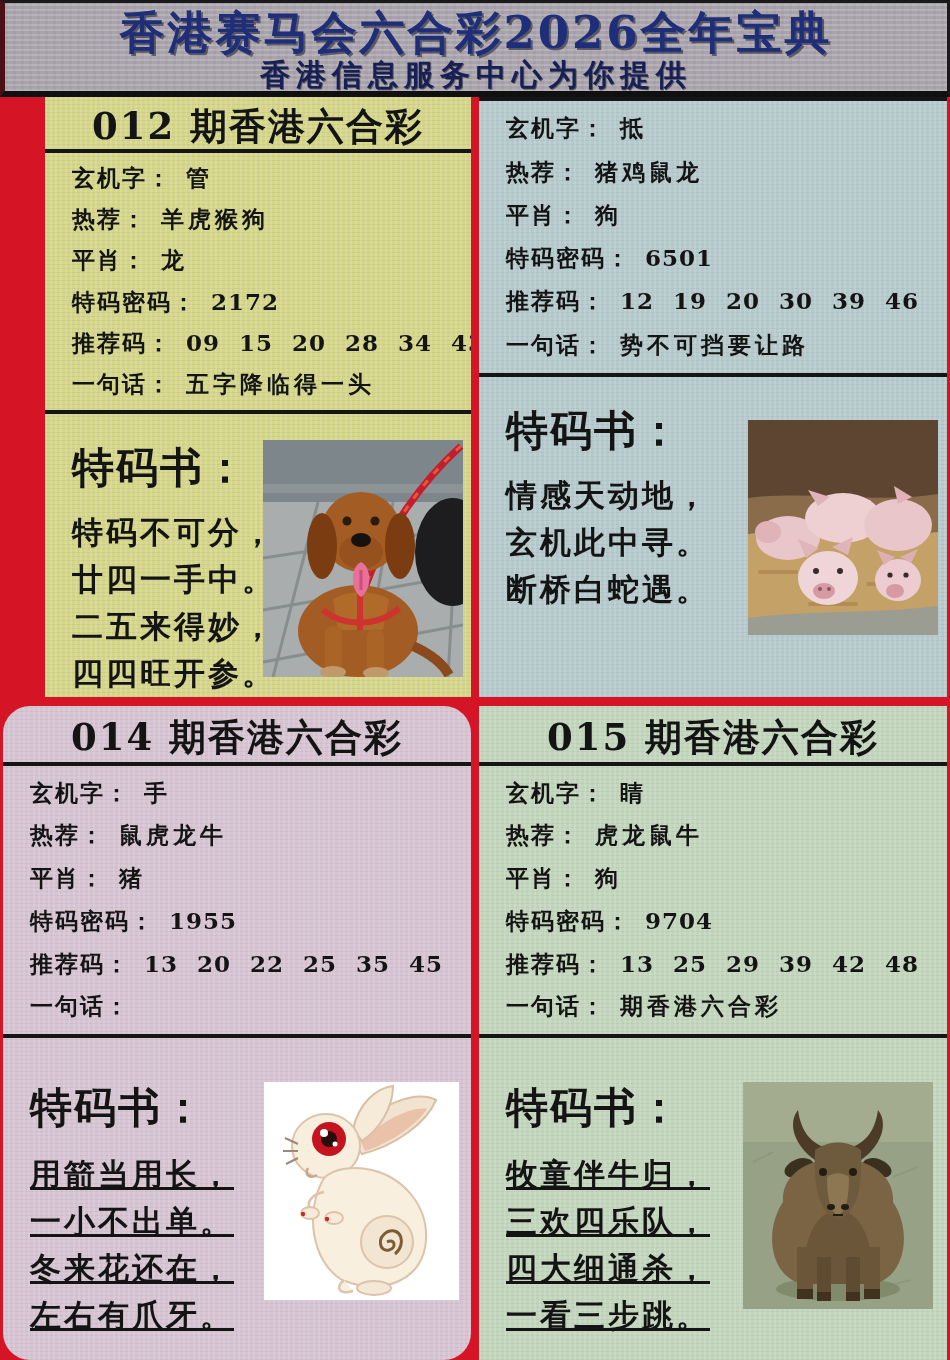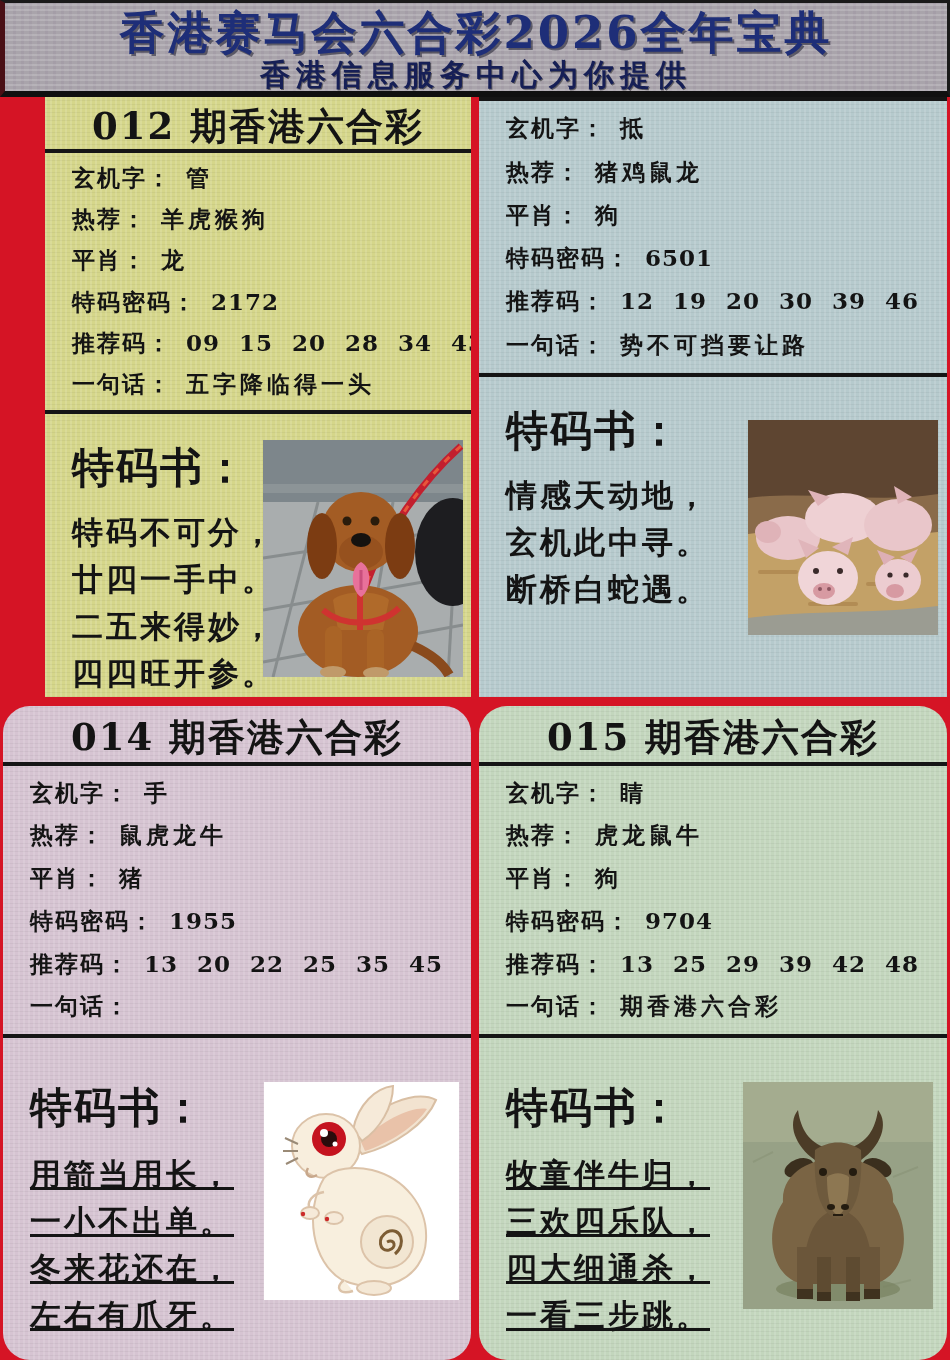--- a/index.html
+++ b/index.html
@@ -42,21 +42,21 @@
     grid-template-columns:1fr 1fr;
     grid-template-rows:600px 654px;
     column-gap:8px; row-gap:9px;
     background:#d51425;
     padding-left:3px; padding-right:3px;
   }
   .panel { position:relative; display:flex; flex-direction:column; overflow:hidden; color:#141414; }
   .panel.p0 { background-color:#d5d68a;margin-left:42px; }
   .panel.p1 { background-color:#b6cacd; }
   .panel.p2 { background-color:#d6c4d2;border-radius:27px; }
-  .panel.p3 { background-color:#c3d6bd;border-radius:28px; }
+  .panel.p3 { background-color:#c3d6bd; }
   .panel {
     background-image:
       repeating-linear-gradient(90deg, rgba(255,255,255,.12) 0 2px, rgba(0,0,0,0) 2px 5px),
       repeating-linear-gradient(0deg, rgba(0,0,0,.045) 0 1px, rgba(0,0,0,0) 1px 4px);
   }
 
   .panel-title {
     height:52px; padding-top:8px;
     display:flex; align-items:center; justify-content:center;
     font-size:37px; font-weight:bold; letter-spacing:2px; white-space:nowrap;

